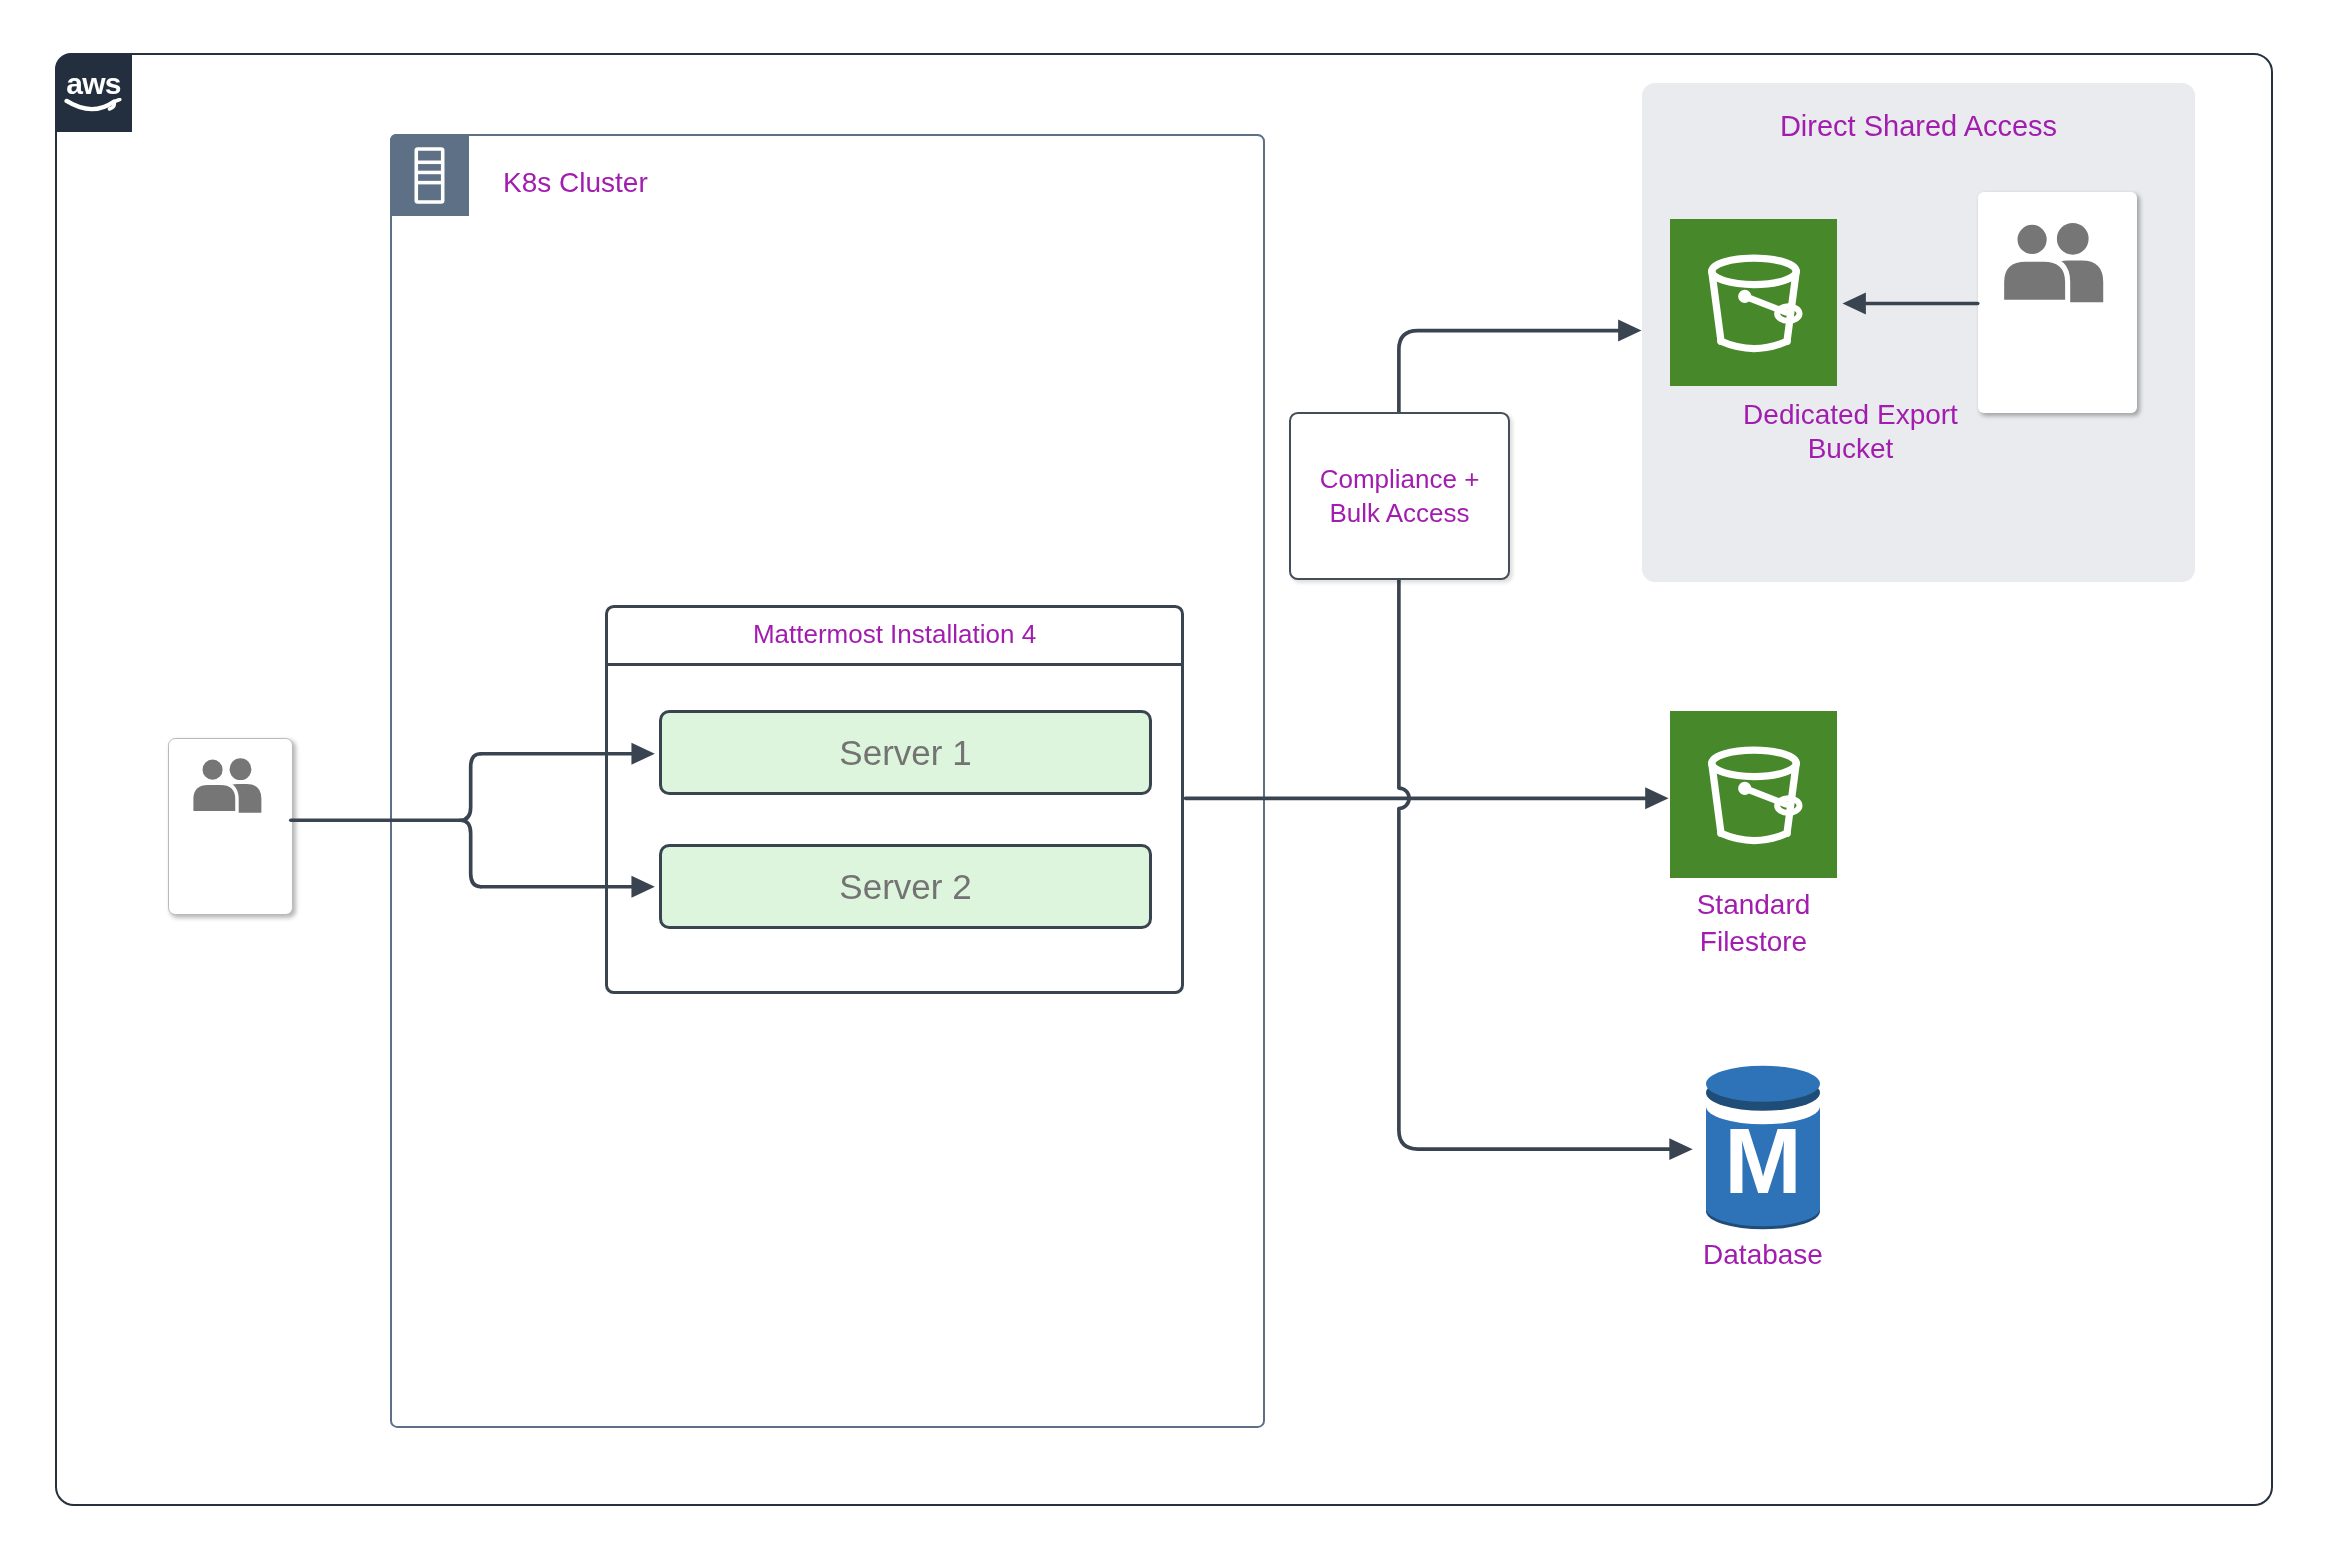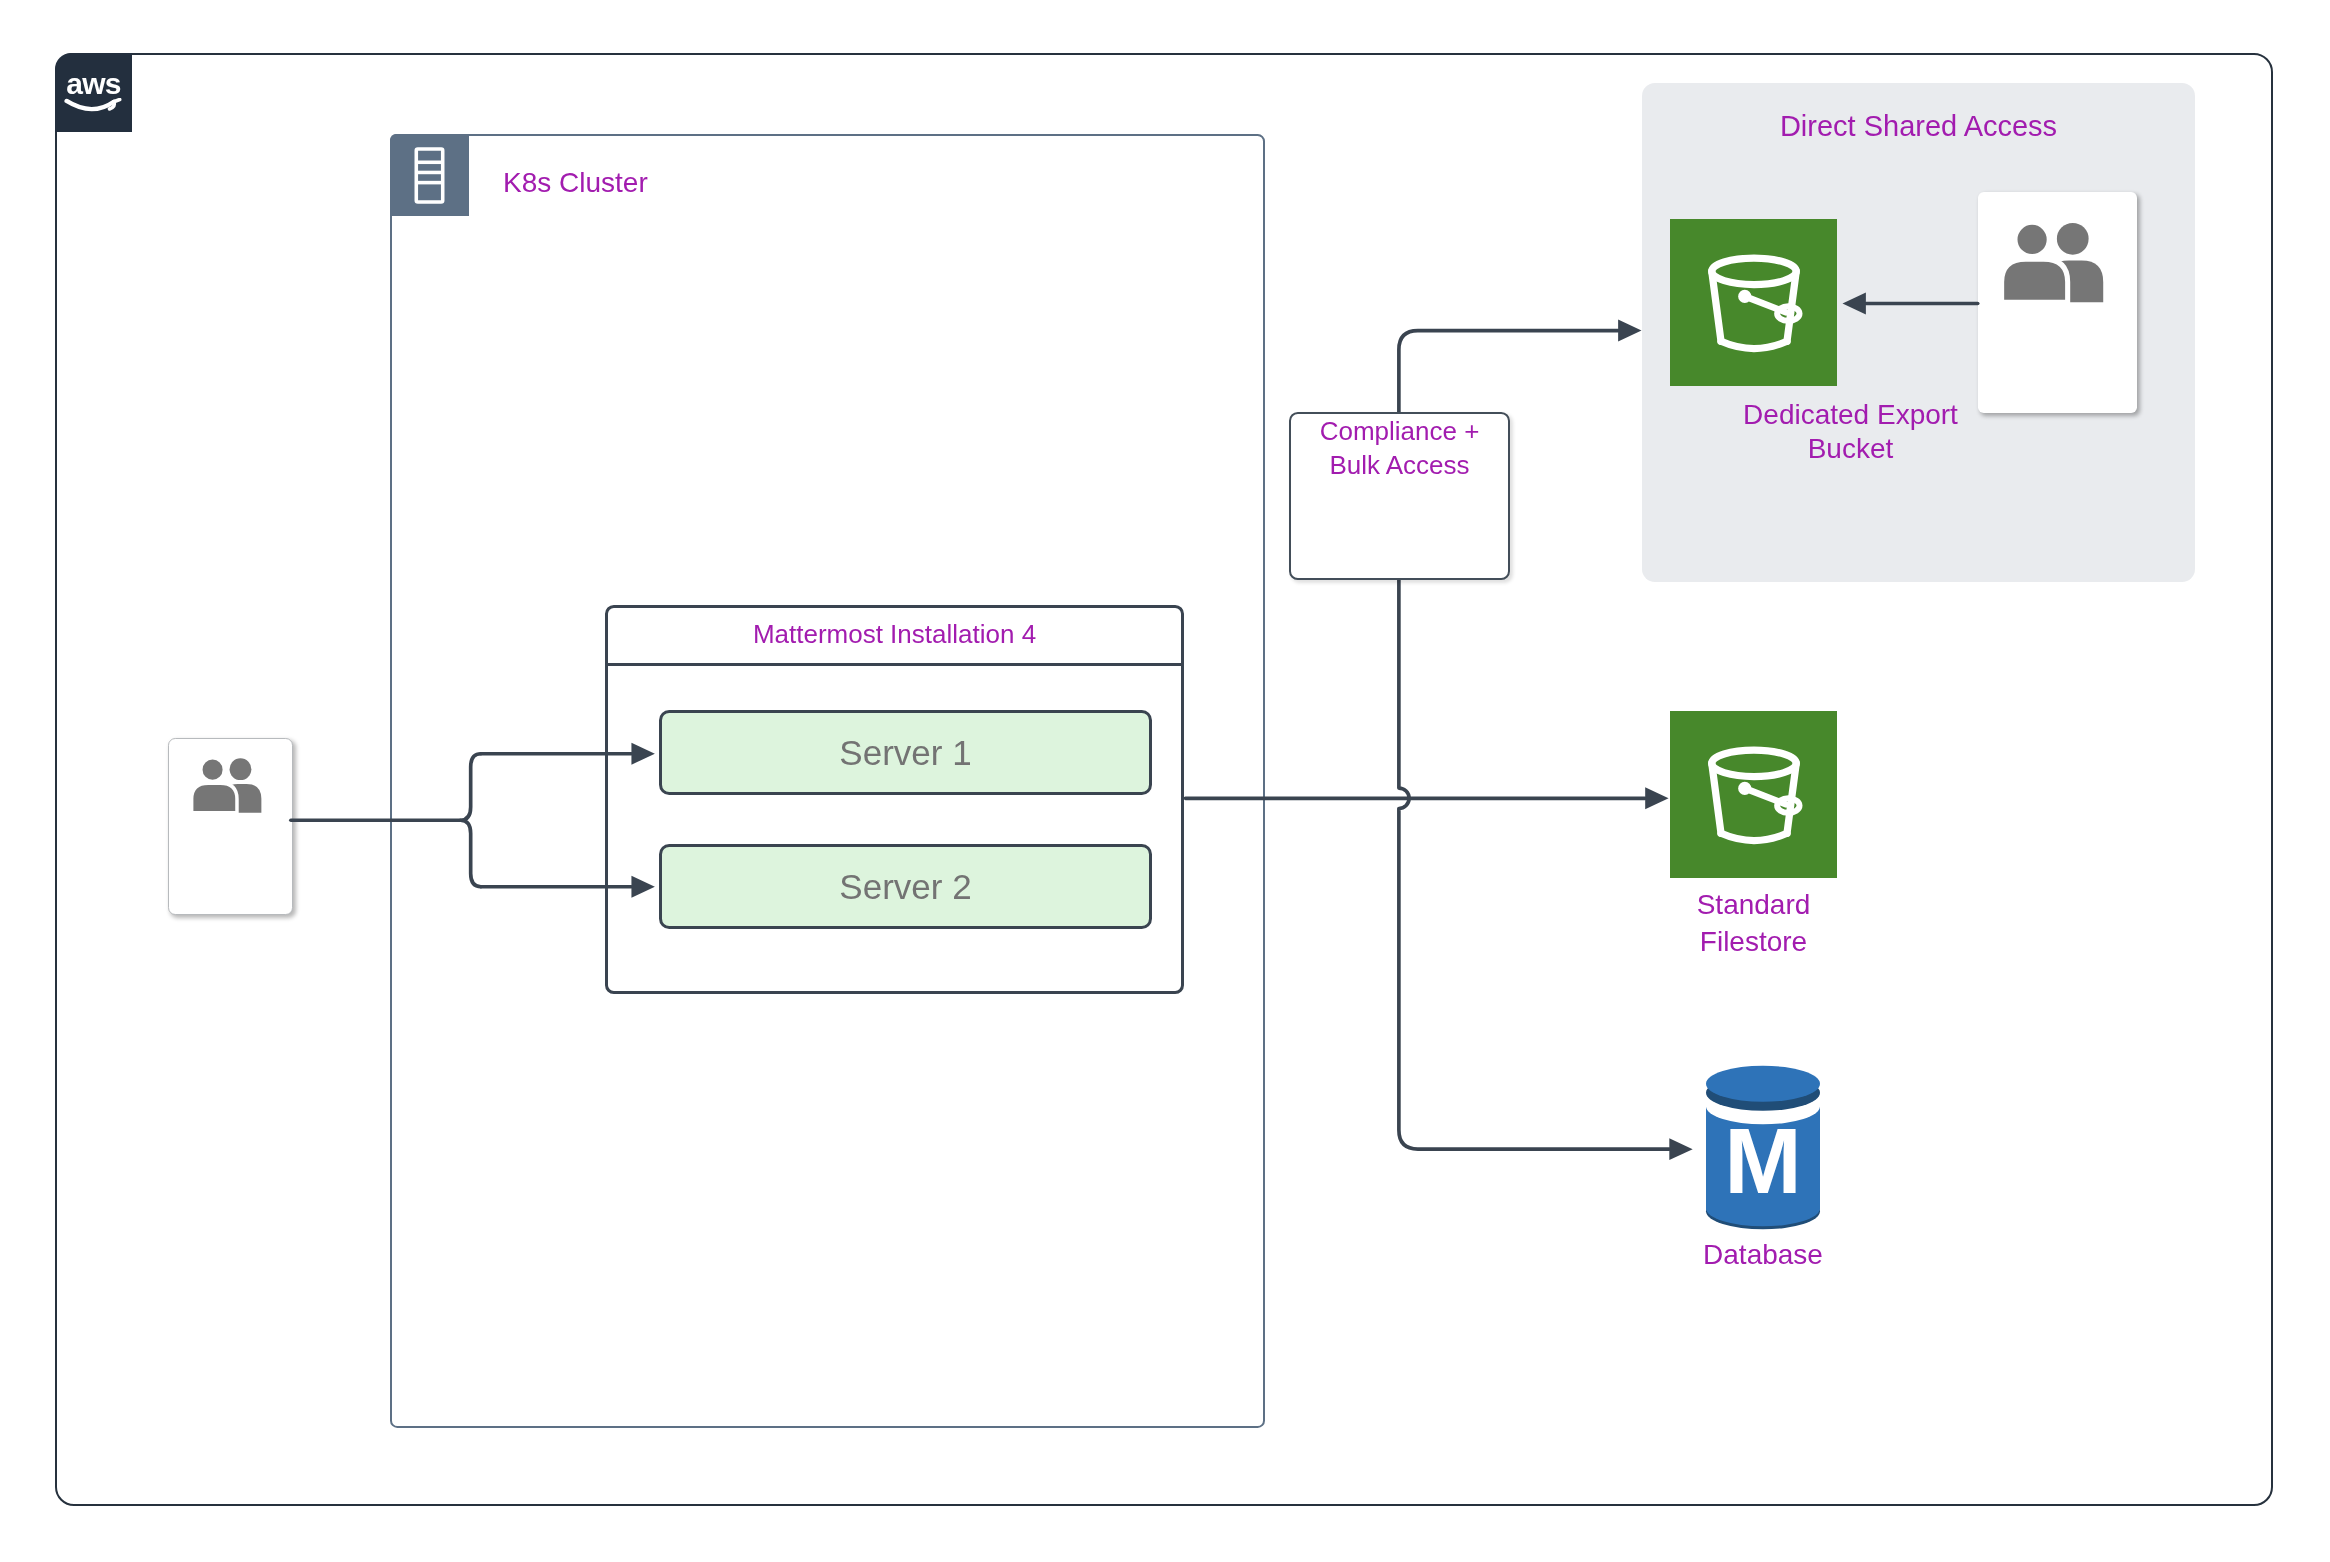--- a/index.html
+++ b/index.html
@@ -59,21 +59,21 @@
     display:flex;align-items:center;justify-content:center;font-size:35px;color:#737373;
     z-index:12;box-sizing:border-box;
   }
   .server-1{left:659px;top:710px;}
   .server-2{left:659px;top:844px;}
 
   
   .compliance-node{
     left:1289px;top:412px;width:221px;height:168px;background:#ffffff;
     border:2.2px solid #434e59;border-radius:8.8px;display:flex;flex-direction:column;
-    align-items:center;font-size:26px;line-height:34px;
+    align-items:center;justify-content:center;font-size:26px;line-height:34px;
     z-index:60;box-shadow:2.2px 2.2px 3.7px rgba(0,0,0,0.12);box-sizing:border-box;
   }
 
   
   .dsa-region{left:1642px;top:83px;width:553px;height:499px;background:#e9ebee;border-radius:13px;z-index:2;}
   .dsa-title{left:1642px;top:110px;width:553px;font-size:29px;z-index:3;}
 
   .bucket-node{width:167px;height:167px;background:#47882b;z-index:10;display:flex;align-items:center;justify-content:center;}
   .export-bucket{left:1670px;top:219px;}
   .filestore-bucket{left:1670px;top:711px;}

